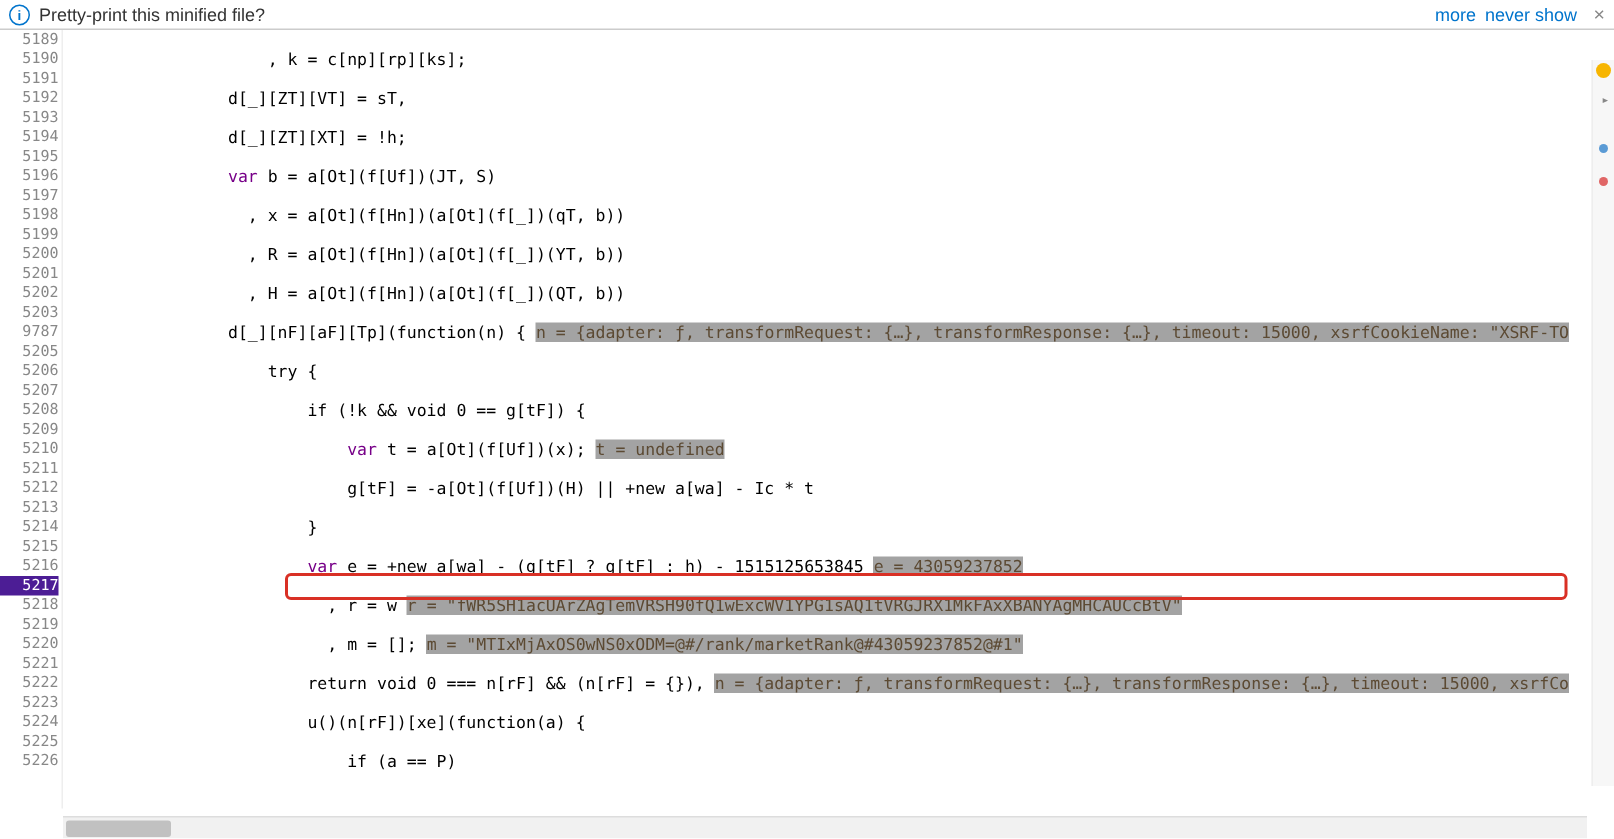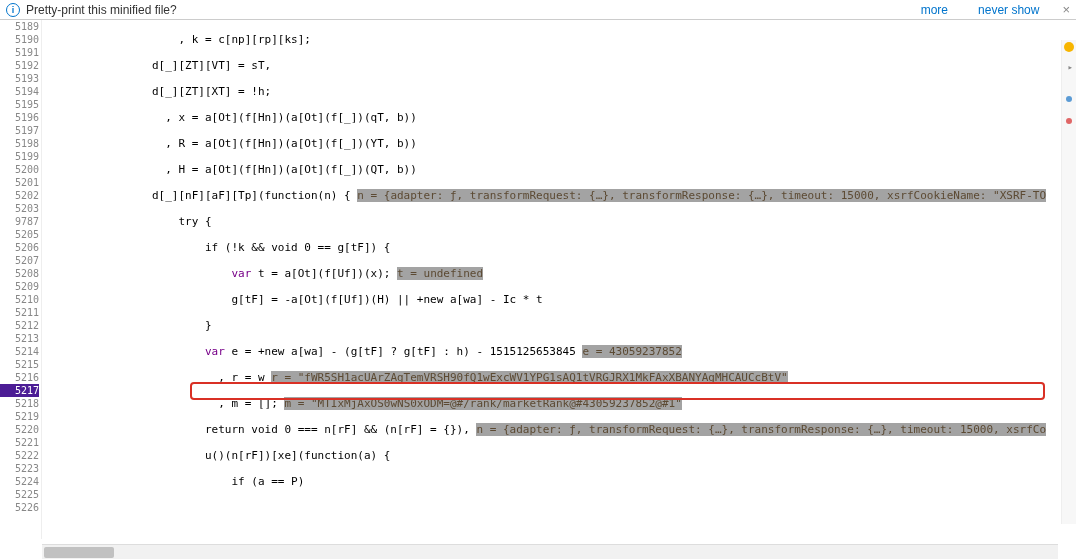--- a/index.html
+++ b/index.html
@@ -1,20 +1,20 @@
 <!DOCTYPE html>
 <html><head>
 <meta charset="utf-8">
 <style>
 *{margin:0;padding:0;box-sizing:border-box}
 body{font-family:Consolas,monospace;font-size:11px;background:#fff;overflow:hidden;width:1076px;height:559px;position:relative}
 .banner{height:20px;background:#fff;border-bottom:1px solid #ccc;display:flex;align-items:center;padding:0 6px;font-family:Arial,sans-serif;font-size:12px;color:#333}
 .banner .info-icon{width:14px;height:14px;border-radius:50%;border:1px solid #0074cc;color:#0074cc;display:inline-flex;align-items:center;justify-content:center;font-size:9px;font-weight:bold;margin-right:6px}
 .banner .spacer{flex:1}
-.banner .link{color:#0074cc;margin:0 15px;cursor:pointer}
+.banner .link{color:#0074cc;margin:0 3px;cursor:pointer}
 .banner .close-x{margin-left:8px;color:#888;cursor:pointer;font-size:13px}
 .main{display:flex;height:519px;position:relative}
 .gutter{width:42px;background:#fff;border-right:1px solid #eee;color:#888;text-align:right;padding-right:2px;line-height:13px;user-select:none;font-size:10px}
 .gutter .ln{height:13px}
 .gutter .hl{background:#4c1d95;color:#fff}
 .code{flex:1;overflow:hidden;line-height:13px;white-space:pre;position:relative;font-size:11px}
 .line{height:13px;padding-left:4px}
 .hlbox{background:#a3a3a3;color:#5c4a33}
 .kw{color:#708}
 .redbox{position:absolute;border:2px solid #d93025;border-radius:4px;pointer-events:none}
@@ -75,20 +75,21 @@
       <div class="ln">5222</div>
       <div class="ln">5223</div>
       <div class="ln">5224</div>
       <div class="ln">5225</div>
       <div class="ln">5226</div>
     </div>
   <div class="code">
 <div class="line"><span>                    , k = c[np][rp][ks];</span></div>
 <div class="line"><span>                d[_][ZT][VT] = sT,</span></div>
 <div class="line"><span>                d[_][ZT][XT] = !h;</span></div>
+<div class="line"><span>                </span><span class="kw">var</span><span> b = a[Ot](f[Uf])(JT, S)</span></div>
 <div class="line"><span>                  , x = a[Ot](f[Hn])(a[Ot](f[_])(qT, b))</span></div>
 <div class="line"><span>                  , R = a[Ot](f[Hn])(a[Ot](f[_])(YT, b))</span></div>
 <div class="line"><span>                  , H = a[Ot](f[Hn])(a[Ot](f[_])(QT, b))</span></div>
 <div class="line"><span>                d[_][nF][aF][Tp](function(n) { </span><span class="hlbox">n = {adapter: ƒ, transformRequest: {…}, transformResponse: {…}, timeout: 15000, xsrfCookieName: "XSRF-TO</span></div>
 <div class="line"><span>                    try {</span></div>
 <div class="line"><span>                        if (!k &amp;&amp; void 0 == g[tF]) {</span></div>
 <div class="line"><span>                            </span><span class="kw">var</span><span> t = a[Ot](f[Uf])(x); </span><span class="hlbox">t = undefined</span></div>
 <div class="line"><span>                            g[tF] = -a[Ot](f[Uf])(H) || +new a[wa] - Ic * t</span></div>
 <div class="line"><span>                        }</span></div>
 <div class="line"><span>                        </span><span class="kw">var</span><span> e = +new a[wa] - (g[tF] ? g[tF] : h) - 1515125653845 </span><span class="hlbox">e = 43059237852</span></div>

